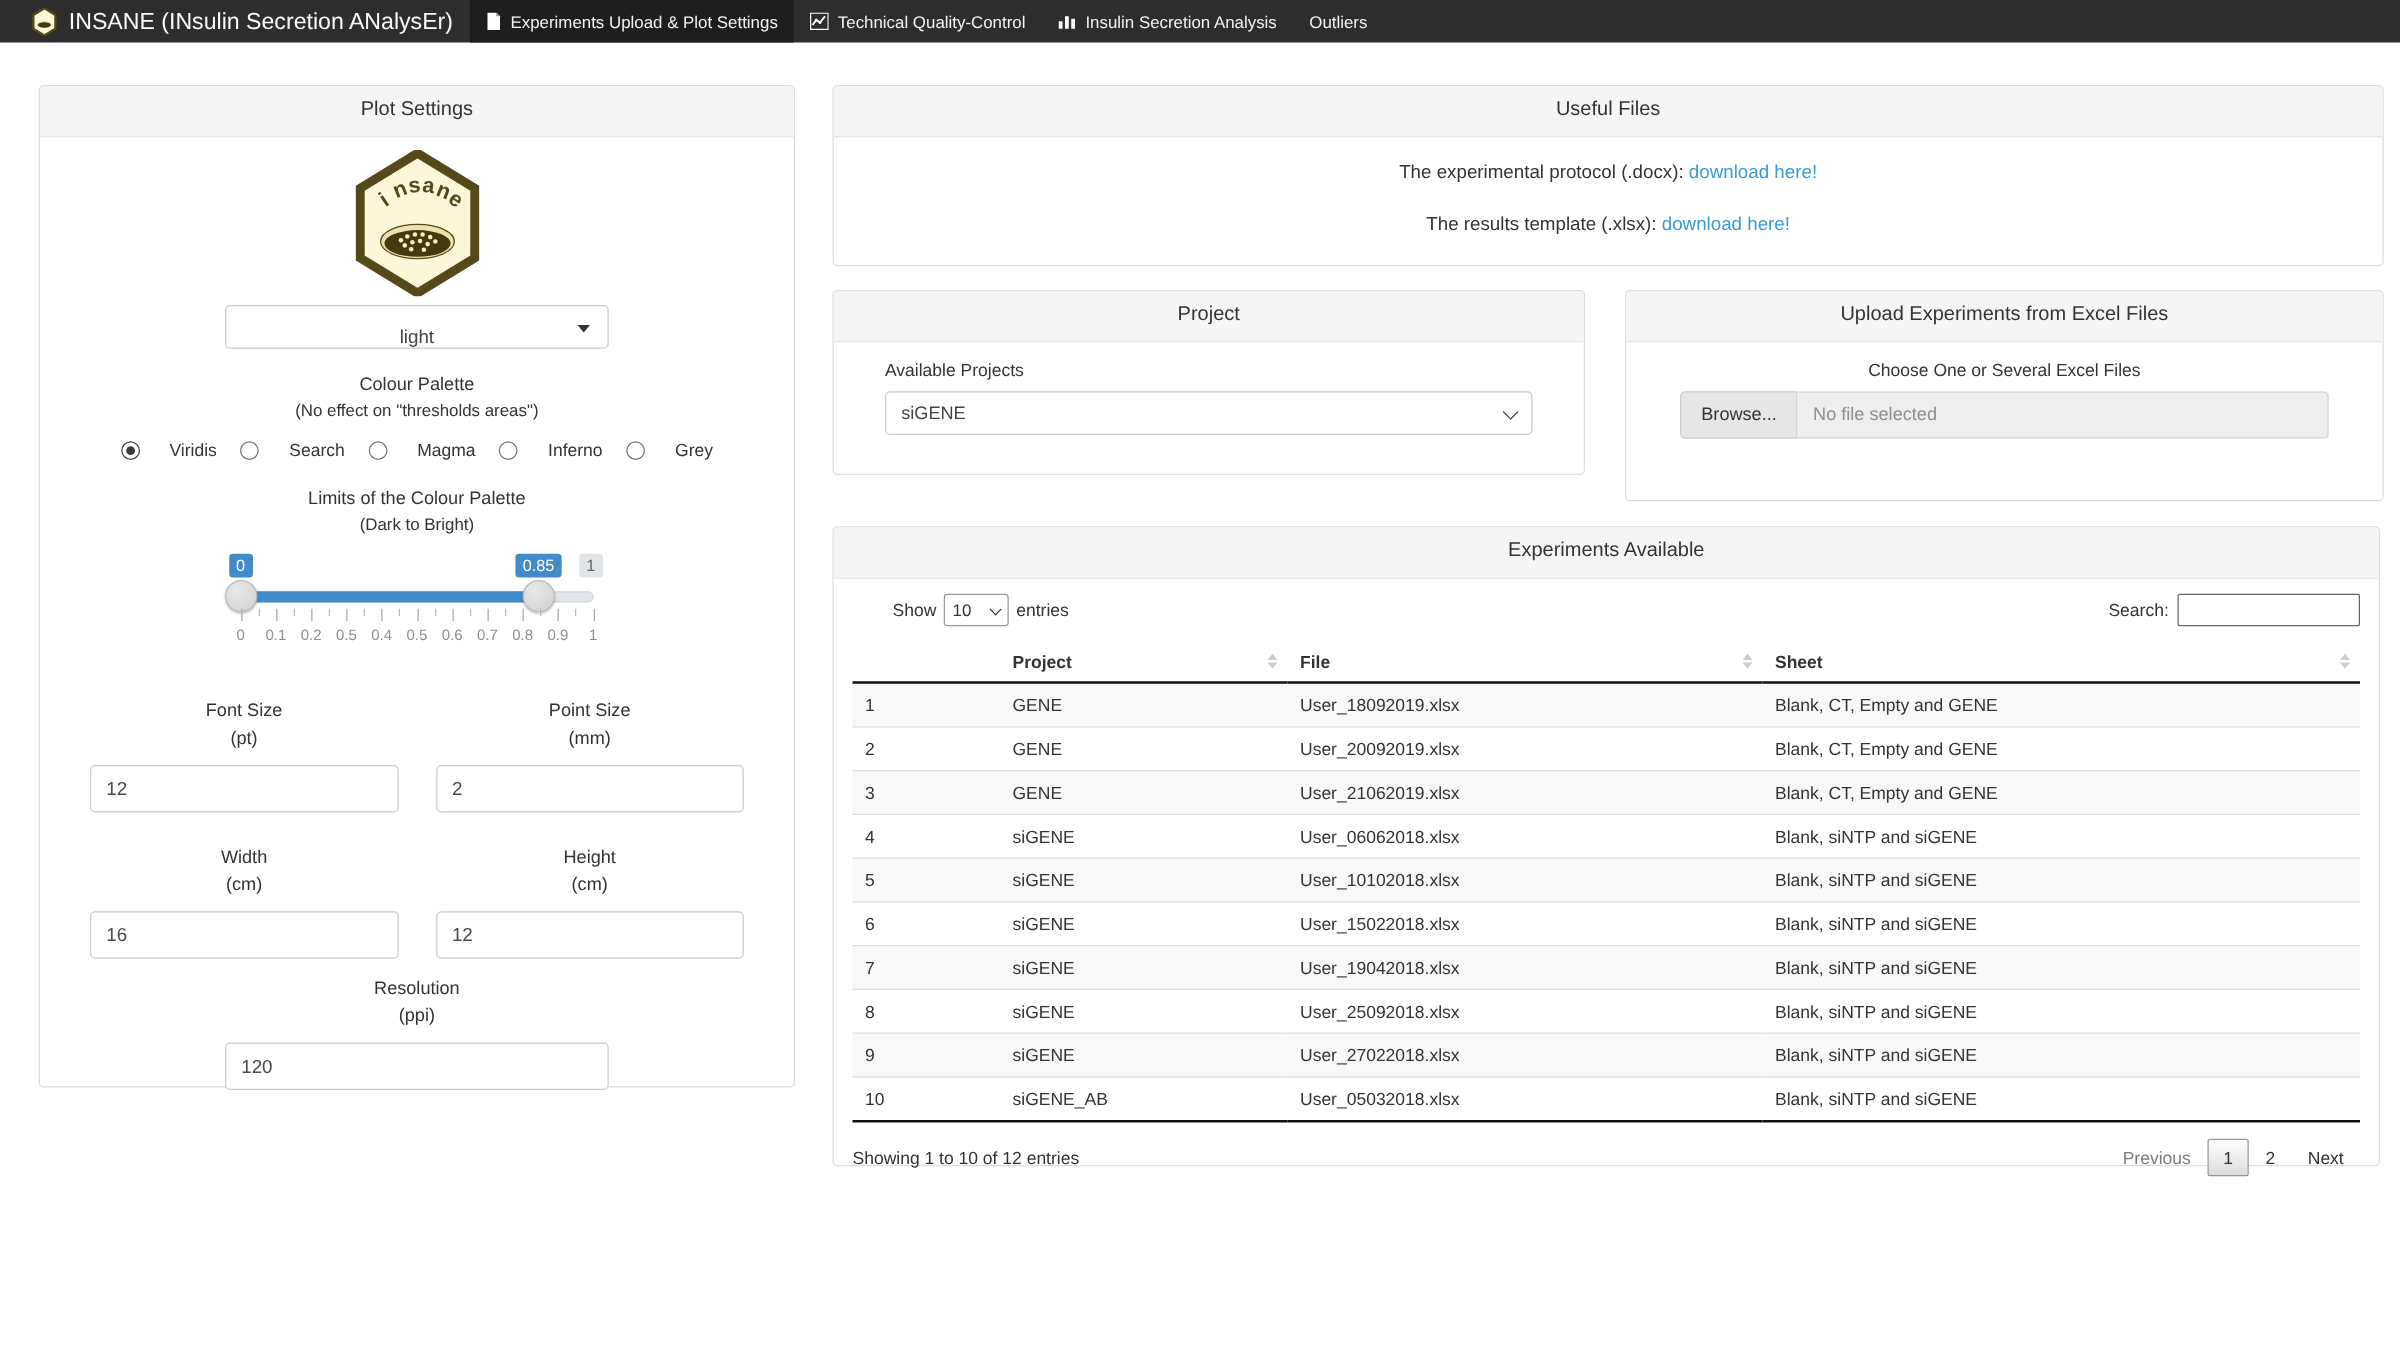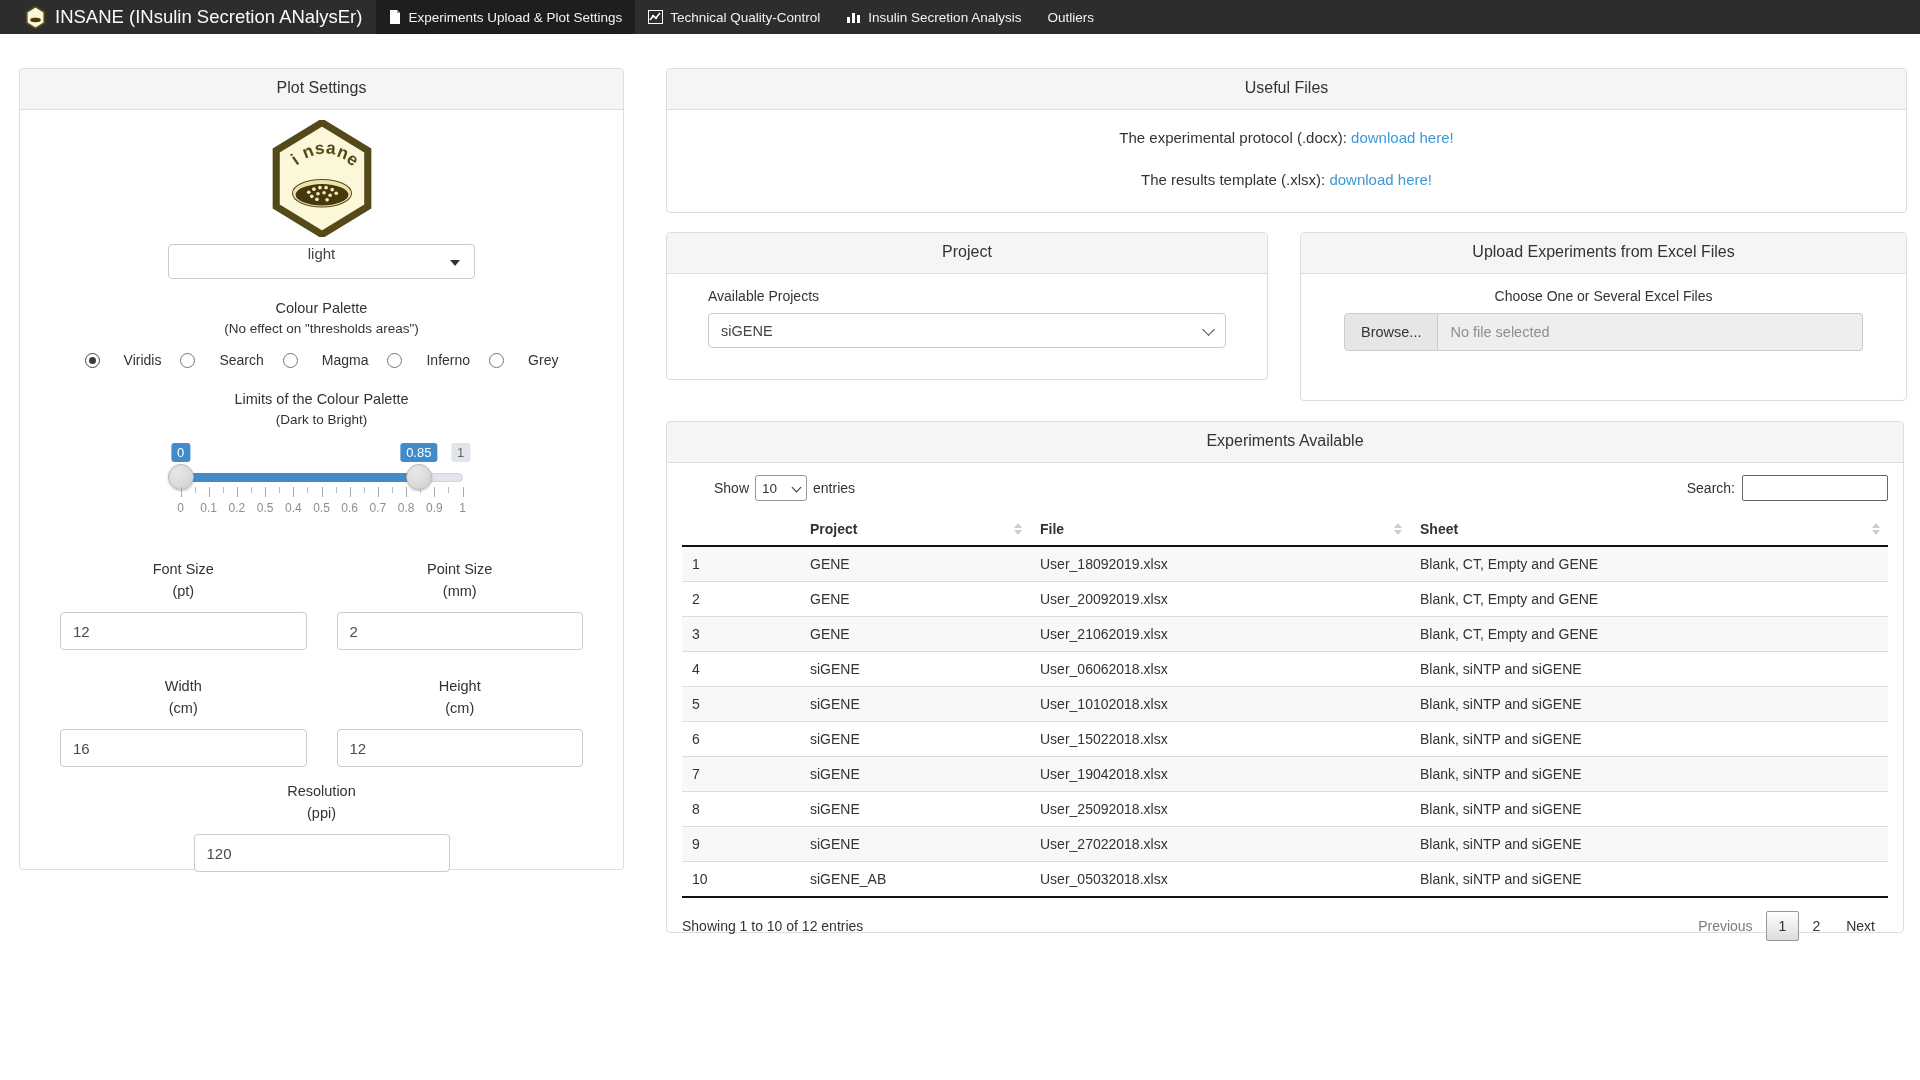--- a/index.html
+++ b/index.html
@@ -28,30 +28,30 @@
   
   .panel {
     position:absolute; background:#fff; border:1px solid #ddd; border-radius:4px;
   }
   .panel-header {
     background:#f5f5f5; border-bottom:1px solid #ddd; border-radius:4px 4px 0 0;
     text-align:center; font-size:16px; color:#333; padding:10px 15px; height:41px;
   }
 
   
-  #plot-settings { left:19px; top:68px; width:605px; height:802px; }
+  #plot-settings { left:31px; top:68px; width:605px; height:802px; }
   .ps-body { padding:8px 40px 25px 40px; text-align:center; }
   .ps-logo { display:block; margin:2px auto 0 auto; }
   .ctl-label { font-size:14.5px; color:#333; margin-top:12px; }
   .ctl-note  { font-size:13.5px; color:#333; margin-top:5px; }
 
   .fake-select {
     position:relative; margin:7px auto 0 auto; height:35px; width:307px;
     border:1px solid #ccc; border-radius:4px; background:#fff; cursor:pointer;
-    display:flex; align-items:flex-start; justify-content:center;
+    display:flex; align-items:flex-end; justify-content:center;
     font-size:15px; color:#444;
   }
   .fake-select .caret-tri {
     position:absolute; right:14px; top:15px; width:0; height:0;
     border-left:5px solid transparent; border-right:5px solid transparent;
     border-top:6px solid #333;
   }
 
   .radio-row { display:flex; justify-content:center; gap:19px; margin-top:16px; }
   .radio-opt { display:flex; align-items:center; gap:24px; cursor:pointer; font-size:14px; color:#333; }
@@ -89,21 +89,21 @@
 
   .fields-row { display:flex; gap:30px; margin-top:22px; text-align:center; }
   .fields-col { width:272px; }
   .text-input {
     width:100%; height:38px; border:1px solid #ccc; border-radius:4px; background:#fff;
     font-family:"Liberation Sans",sans-serif; font-size:15px; color:#4a4a4a; padding:0 12px; outline:none;
   }
   .field-label { font-size:14.5px; color:#333; margin-top:14px; }
   .field-unit  { font-size:14.5px; color:#333; margin-top:6px; }
   .fields-col .text-input { margin-top:13px; }
-  .res-input { width:256px; margin:13px auto 0 auto; display:block; }
+  .res-input { width:307px; margin:13px auto 0 auto; display:block; }
 
   
   #useful-files { left:666px; top:68px; width:1241px; height:145px; }
   .uf-body { text-align:center; padding-top:19px; font-size:15px; color:#333; }
   .uf-line { margin-bottom:25px; }
   a.dl-link { color:#3a99d8; text-decoration:none; cursor:pointer; }
 
   #project-panel { left:666px; top:232px; width:602px; height:148px; }
   .pr-body { text-align:left; padding:14px 41px 0 41px; }
   .pr-label { font-size:14px; color:#333; }

